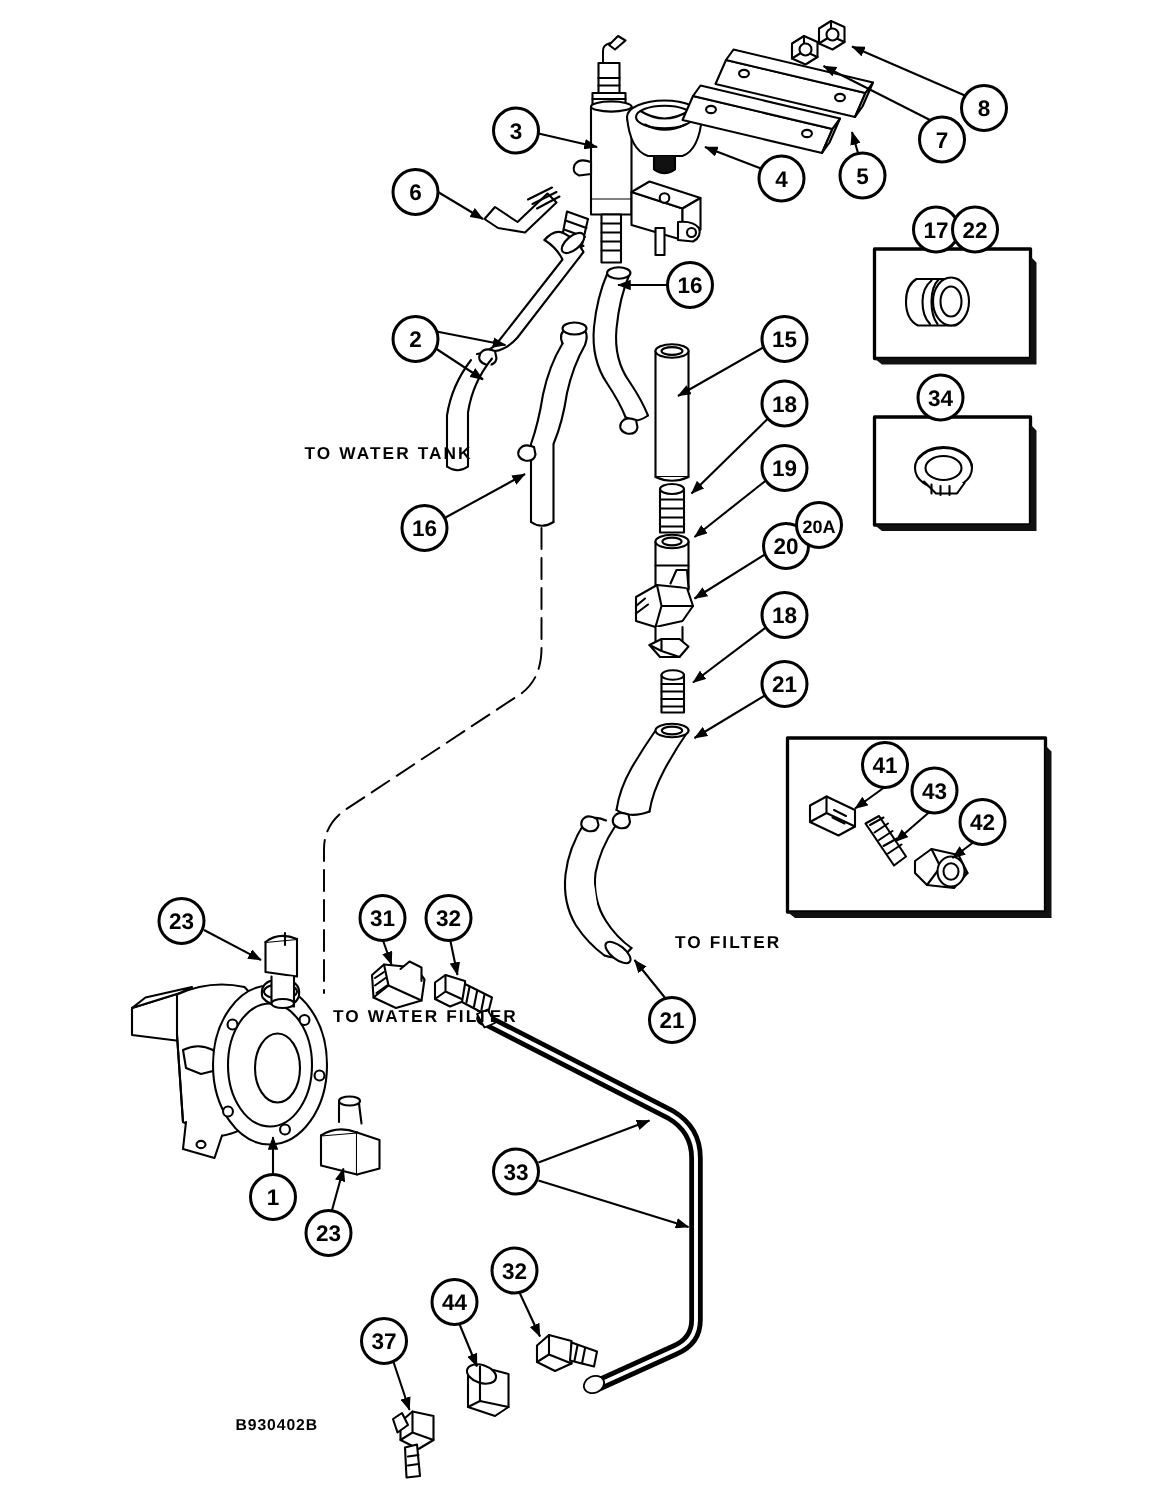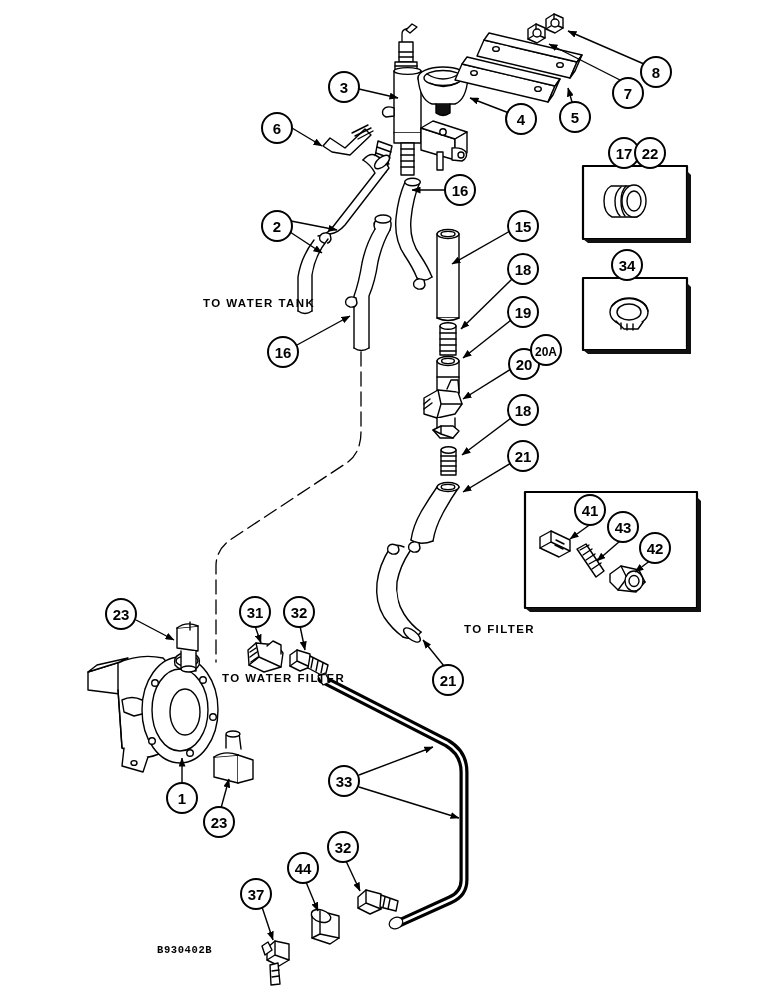--- a/index.html
+++ b/index.html
@@ -29,21 +29,21 @@
     position: absolute;
     font-family: "Liberation Sans", sans-serif;
     font-weight: bold;
     font-size: 11.5px;
     letter-spacing: 1.4px;
     color: #000;
     white-space: nowrap;
   }
   .dwg-num {
     position: absolute;
-    font-family: Liberation Mono, monospace;
+    font-family: Liberation Sans, sans-serif;
     font-weight: bold;
     font-size: 10.5px;
     letter-spacing: 0.6px;
     color: #000;
     white-space: nowrap;
   }
 </style>
 </head>
 <body>
 
@@ -503,19 +503,19 @@
         </g>
         <g>
           <circle cx="256" cy="894" r="15" fill="#ffffff" stroke="#000000" stroke-width="2"></circle>
           <text x="256" y="899.5" text-anchor="middle" font-family="&quot;Liberation Sans&quot;, sans-serif" font-size="15" font-weight="bold" fill="#000000">37</text>
         </g>
       </g>
   </svg>
 
   <div id="label-layer">
       <div class="txt-label" style="left: 203px; top: 297px;">TO WATER TANK</div>
-      <div class="txt-label" style="left: 464px; top: 623px;">TO FILTER</div>
+      <div class="txt-label" style="left: 450px; top: 623px;">TO FILTER</div>
       <div class="txt-label" style="left: 222px; top: 672px;">TO WATER FILTER</div>
     </div>
 
   <div class="dwg-num" style="left:157px; top:944px;">B930402B</div>
 
 </div>
 
 </body></html>

